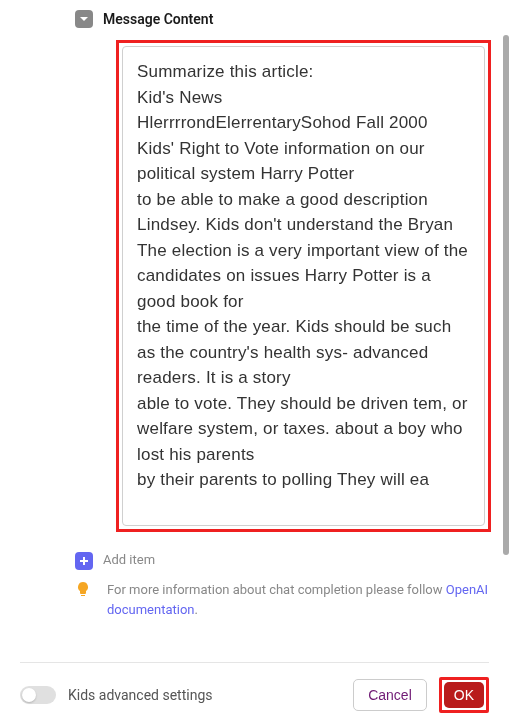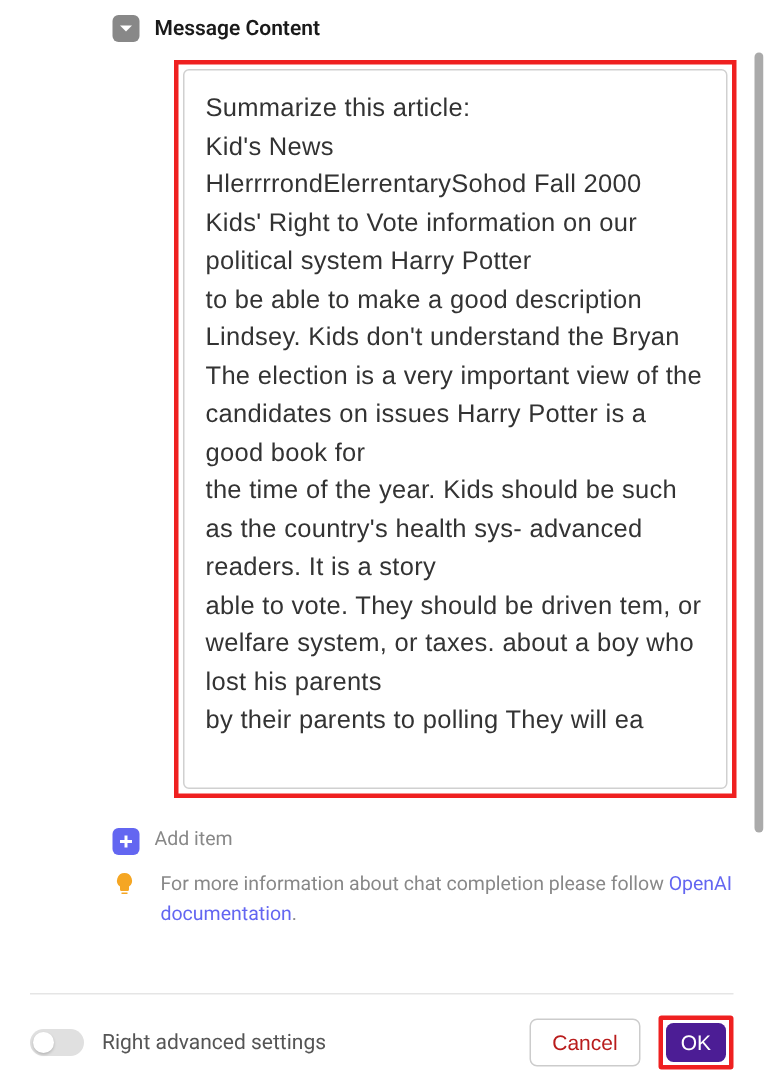--- a/index.html
+++ b/index.html
@@ -170,29 +170,29 @@
     .btn {
       padding: 7px 14px;
       border-radius: 5px;
       font-size: 14px;
       cursor: pointer;
       border: none;
     }
     .btn-cancel {
       background: #fff;
       border: 1px solid #ccc;
-      color: #b91c1c;
+      color: #701a75;
     }
     .btn-ok-wrapper {
       padding: 2px;
       border: 3px solid #ef2020;
       border-radius: 2px;
     }
     .btn-ok {
-      background: #4c1d95;
+      background: #b91c1c;
       color: #fff;
       font-weight: 500;
       padding: 5px 10px;
     }
     .right-edge {
       position: absolute;
       right: 0;
       top: 35px;
       width: 6px;
       height: 520px;
@@ -241,21 +241,21 @@
           <path d="M8 1a5 5 0 0 0-3 9v2a1 1 0 0 0 1 1h4a1 1 0 0 0 1-1v-2a5 5 0 0 0-3-9zM6 14h4v1H6z"></path>
         </svg>
     </span>
     <div class="help-text">
       <span>For more information about chat completion please follow </span><span class="link">OpenAI documentation</span><span>.</span>
     </div>
   </div>
 
   <div class="footer">
     <div class="toggle"></div>
-    <div class="toggle-label">Right advanced settings</div>
+    <div class="toggle-label">Kids advanced settings</div>
     <button class="btn btn-cancel">Cancel</button>
     <div class="btn-ok-wrapper">
       <button class="btn btn-ok">OK</button>
     </div>
   </div>
 
 </div>
 
 <div class="right-edge"></div>
 

